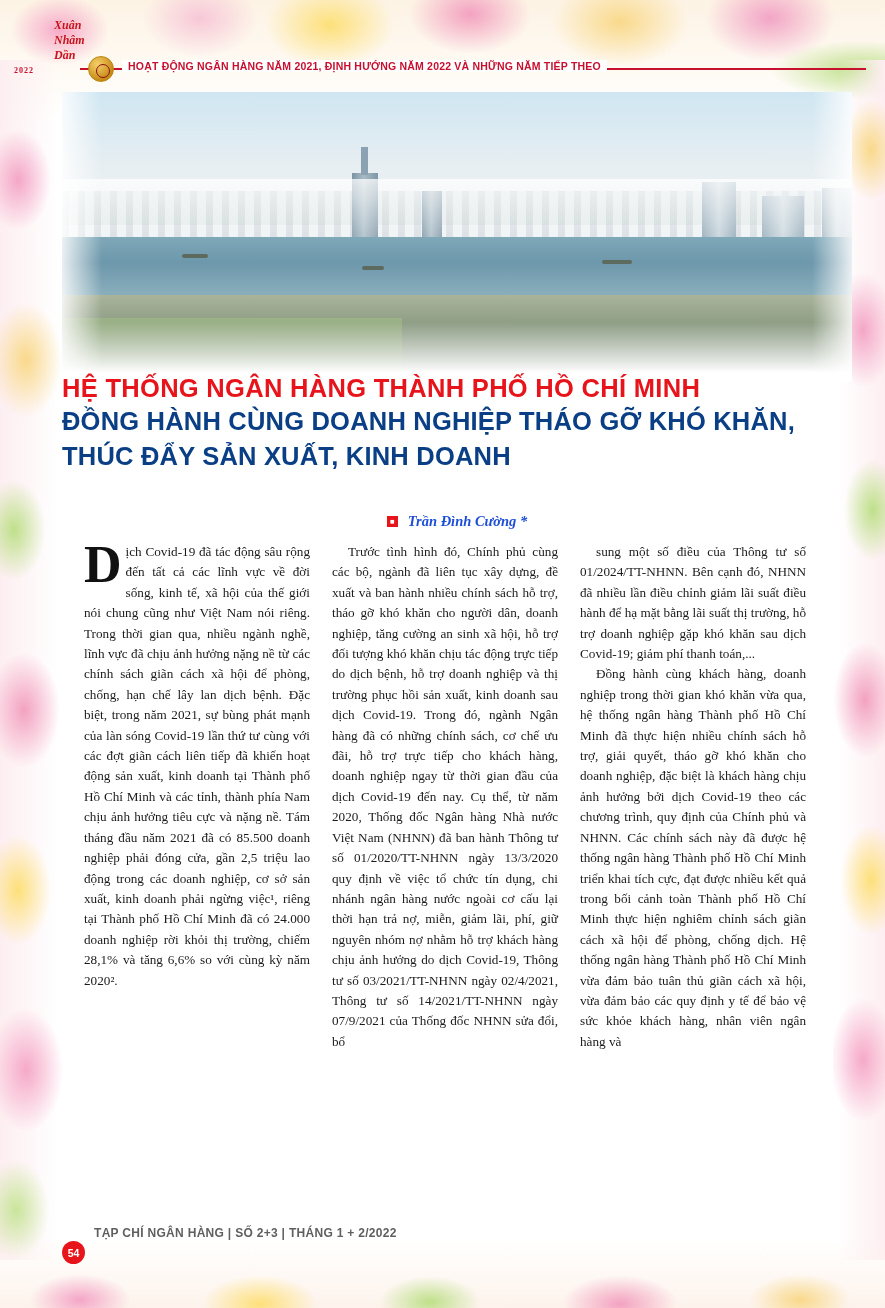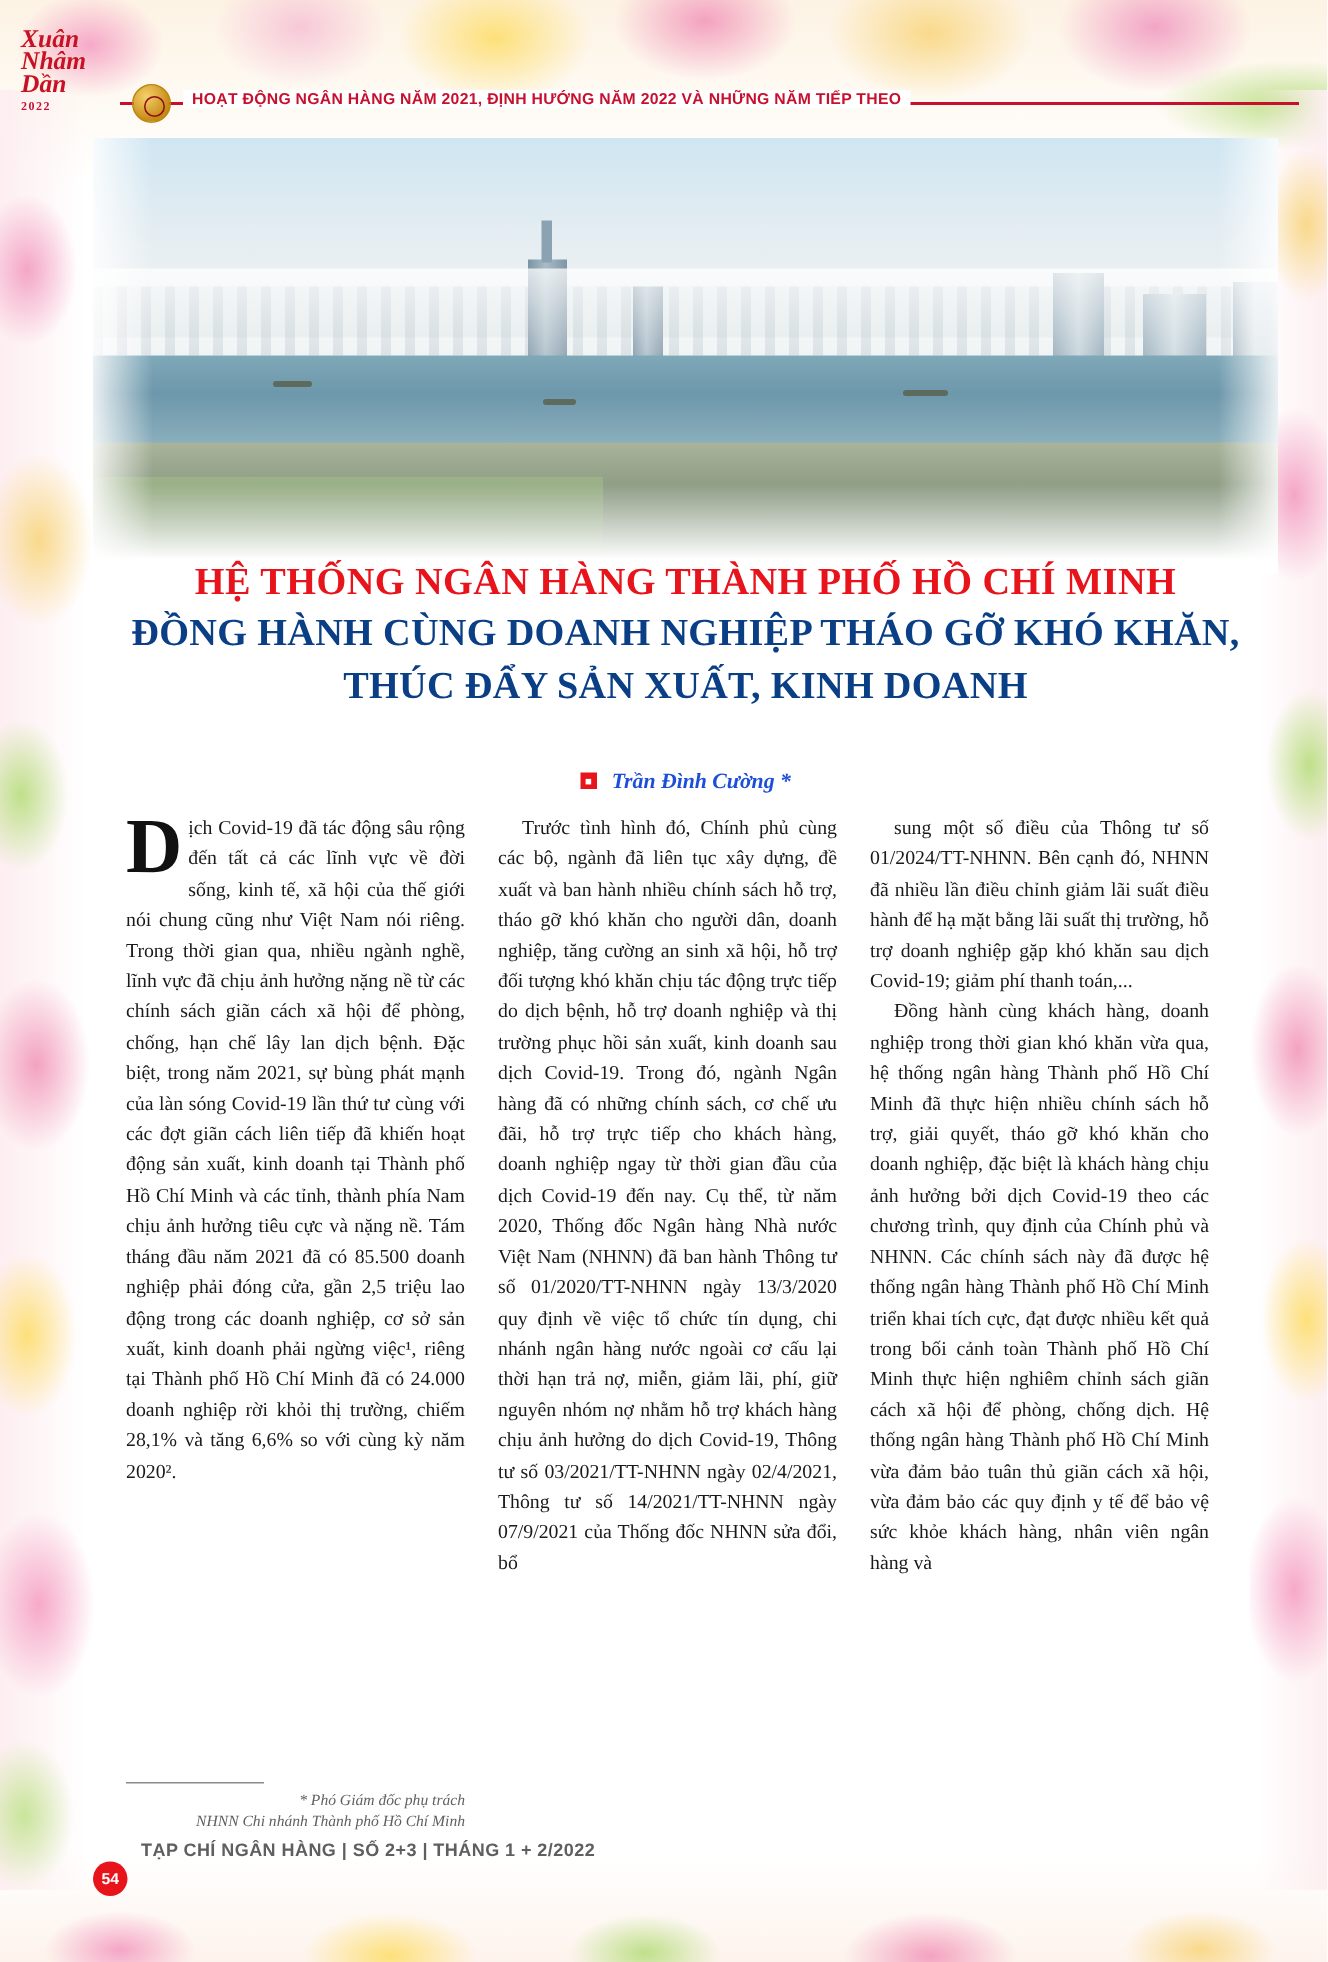--- a/index.html
+++ b/index.html
@@ -71,25 +71,26 @@
 
   
   .xuan-logo {
     position: absolute; left: 14px; top: 18px;
     width: 62px; height: 86px;
     z-index: 6;
   }
   .xuan-logo .x-main {
     font-family: "Liberation Serif", serif;
     color: #c7102e;
-    font-size: 17px;
+    font-size: 12px;
     font-weight: bold;
     font-style: italic;
     line-height: 15px;
     text-shadow: 0 0 1px #ffe9a8;
+    margin-left: 40px;
   }
   .xuan-logo .x-sub {
     margin-top: 3px;
     width: 14px;
     font-size: 8px;
     color: #c7102e;
     letter-spacing: 1px;
     line-height: 9px;
     font-weight: bold;
     text-align: right;
@@ -200,23 +201,22 @@
   }
   .hero .fade-right {
     position: absolute; right: 0; top: 0; width: 40px; height: 100%;
     background: linear-gradient(270deg, rgba(255,255,255,.85), rgba(255,255,255,0));
   }
 
   
   .headline {
     position: absolute;
     left: 62px; top: 372px; width: 790px;
-    text-align: center;
     z-index: 7;
-    font-family: Liberation Serif, serif;
+    font-family: Liberation Sans, sans-serif;
     font-weight: bold;
   }
   .headline .l1 {
     font-size: 25.5px;
     color: #e8141c;
     letter-spacing: .3px;
     text-shadow: 1px 1px 0 #ffffff, -1px 0 0 #ffffff, 0 -1px 0 #ffffff;
     line-height: 32px;
   }
   .headline .l2, .headline .l3 {
@@ -382,25 +382,20 @@
   <div class="byline">
     <span class="sq">■</span>
     <span class="name">Trần Đình Cường *</span>
   </div>
 
   <div class="columns">
 
     <div class="col">
       <p class="dropcap-para"><span class="dropcap">D</span><span>ịch Covid-19 đã tác động sâu rộng đến tất cả các lĩnh vực về đời sống, kinh tế, xã hội của thế giới nói chung cũng như Việt Nam nói riêng. Trong thời gian qua, nhiều ngành nghề, lĩnh vực đã chịu ảnh hưởng nặng nề từ các chính sách giãn cách xã hội để phòng, chống, hạn chế lây lan dịch bệnh. Đặc biệt, trong năm 2021, sự bùng phát mạnh của làn sóng Covid-19 lần thứ tư cùng với các đợt giãn cách liên tiếp đã khiến hoạt động sản xuất, kinh doanh tại Thành phố Hồ Chí Minh và các tỉnh, thành phía Nam chịu ảnh hưởng tiêu cực và nặng nề. Tám tháng đầu năm 2021 đã có 85.500 doanh nghiệp phải đóng cửa, gần 2,5 triệu lao động trong các doanh nghiệp, cơ sở sản xuất, kinh doanh phải ngừng việc¹, riêng tại Thành phố Hồ Chí Minh đã có 24.000 doanh nghiệp rời khỏi thị trường, chiếm 28,1% và tăng 6,6% so với cùng kỳ năm 2020².</span></p>
 
-      <div class="footnote">
-        <div class="rule"></div>
-        <div class="fn">* Phó Giám đốc phụ trách</div>
-        <div class="fn">NHNN Chi nhánh Thành phố Hồ Chí Minh</div>
-      </div>
     </div>
 
     <div class="col">
       <p>Trước tình hình đó, Chính phủ cùng các bộ, ngành đã liên tục xây dựng, đề xuất và ban hành nhiều chính sách hỗ trợ, tháo gỡ khó khăn cho người dân, doanh nghiệp, tăng cường an sinh xã hội, hỗ trợ đối tượng khó khăn chịu tác động trực tiếp do dịch bệnh, hỗ trợ doanh nghiệp và thị trường phục hồi sản xuất, kinh doanh sau dịch Covid-19. Trong đó, ngành Ngân hàng đã có những chính sách, cơ chế ưu đãi, hỗ trợ trực tiếp cho khách hàng, doanh nghiệp ngay từ thời gian đầu của dịch Covid-19 đến nay. Cụ thể, từ năm 2020, Thống đốc Ngân hàng Nhà nước Việt Nam (NHNN) đã ban hành Thông tư số 01/2020/TT-NHNN ngày 13/3/2020 quy định về việc tổ chức tín dụng, chi nhánh ngân hàng nước ngoài cơ cấu lại thời hạn trả nợ, miễn, giảm lãi, phí, giữ nguyên nhóm nợ nhằm hỗ trợ khách hàng chịu ảnh hưởng do dịch Covid-19, Thông tư số 03/2021/TT-NHNN ngày 02/4/2021, Thông tư số 14/2021/TT-NHNN ngày 07/9/2021 của Thống đốc NHNN sửa đổi, bổ</p>
     </div>
 
     <div class="col">
       <p>sung một số điều của Thông tư số 01/2024/TT-NHNN. Bên cạnh đó, NHNN đã nhiều lần điều chỉnh giảm lãi suất điều hành để hạ mặt bằng lãi suất thị trường, hỗ trợ doanh nghiệp gặp khó khăn sau dịch Covid-19; giảm phí thanh toán,...</p>
       <p>Đồng hành cùng khách hàng, doanh nghiệp trong thời gian khó khăn vừa qua, hệ thống ngân hàng Thành phố Hồ Chí Minh đã thực hiện nhiều chính sách hỗ trợ, giải quyết, tháo gỡ khó khăn cho doanh nghiệp, đặc biệt là khách hàng chịu ảnh hưởng bởi dịch Covid-19 theo các chương trình, quy định của Chính phủ và NHNN. Các chính sách này đã được hệ thống ngân hàng Thành phố Hồ Chí Minh triển khai tích cực, đạt được nhiều kết quả trong bối cảnh toàn Thành phố Hồ Chí Minh thực hiện nghiêm chỉnh sách giãn cách xã hội để phòng, chống dịch. Hệ thống ngân hàng Thành phố Hồ Chí Minh vừa đảm bảo tuân thủ giãn cách xã hội, vừa đảm bảo các quy định y tế để bảo vệ sức khỏe khách hàng, nhân viên ngân hàng và</p>
     </div>

